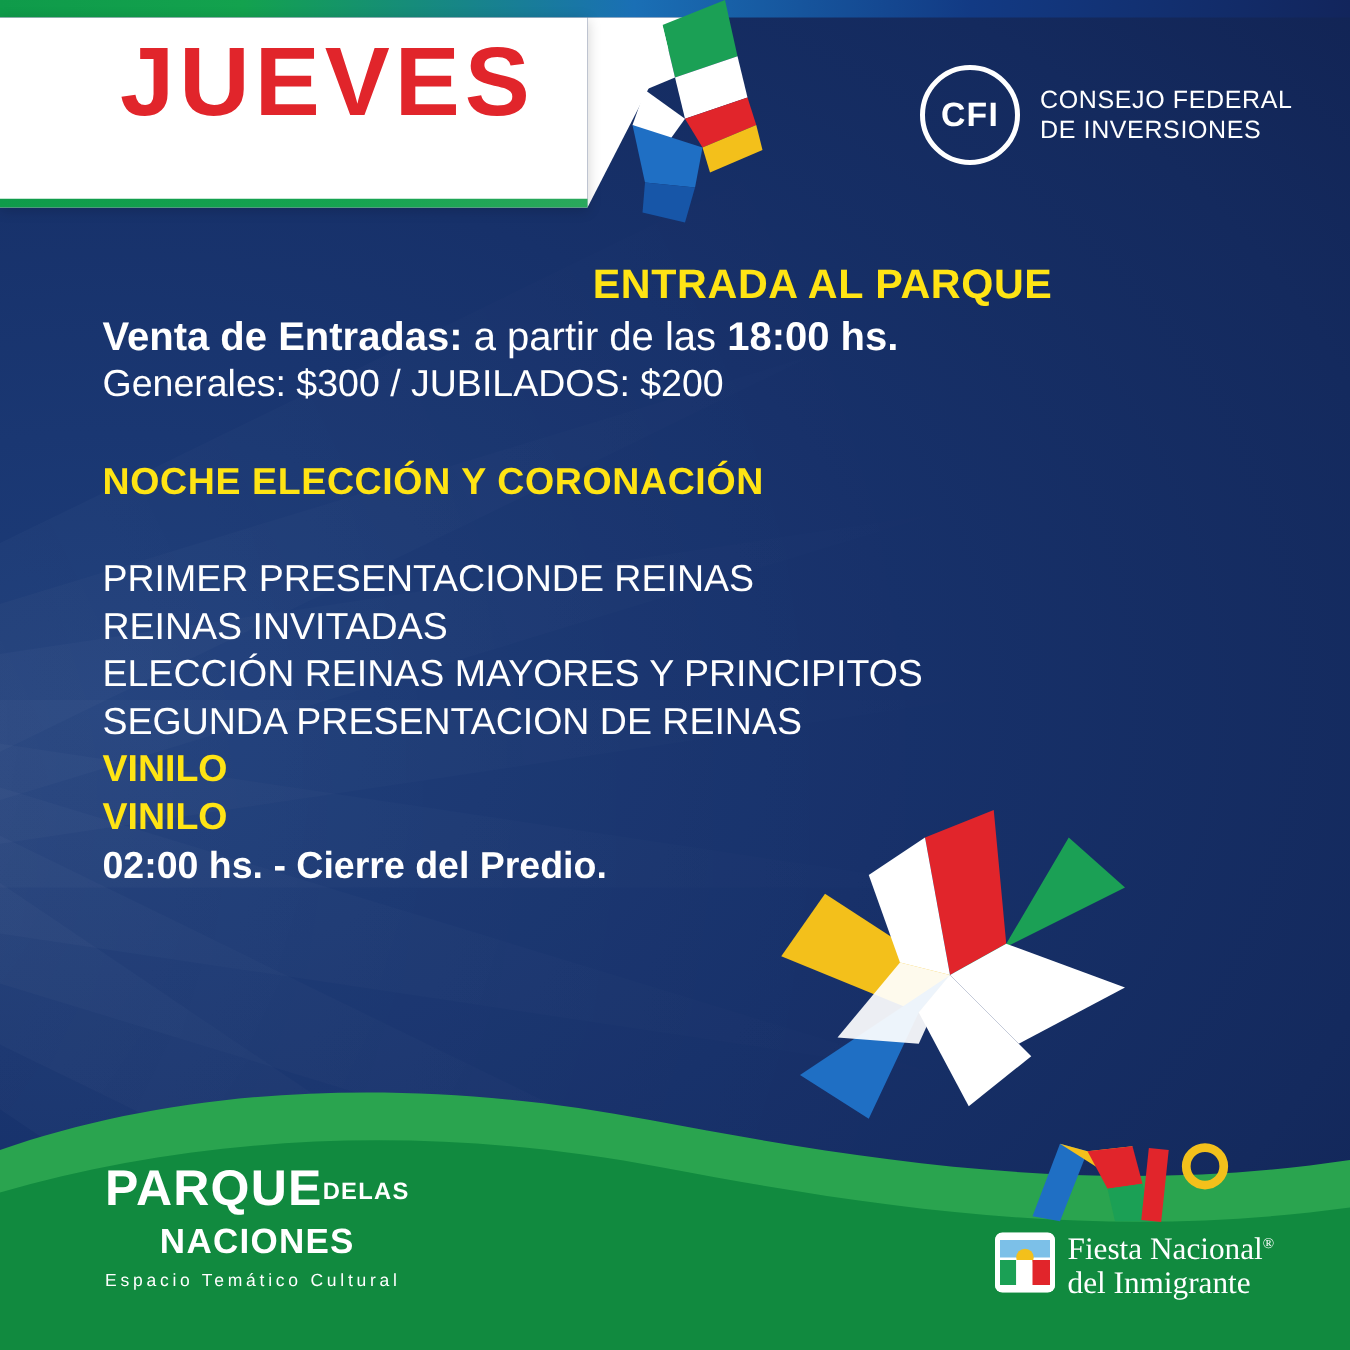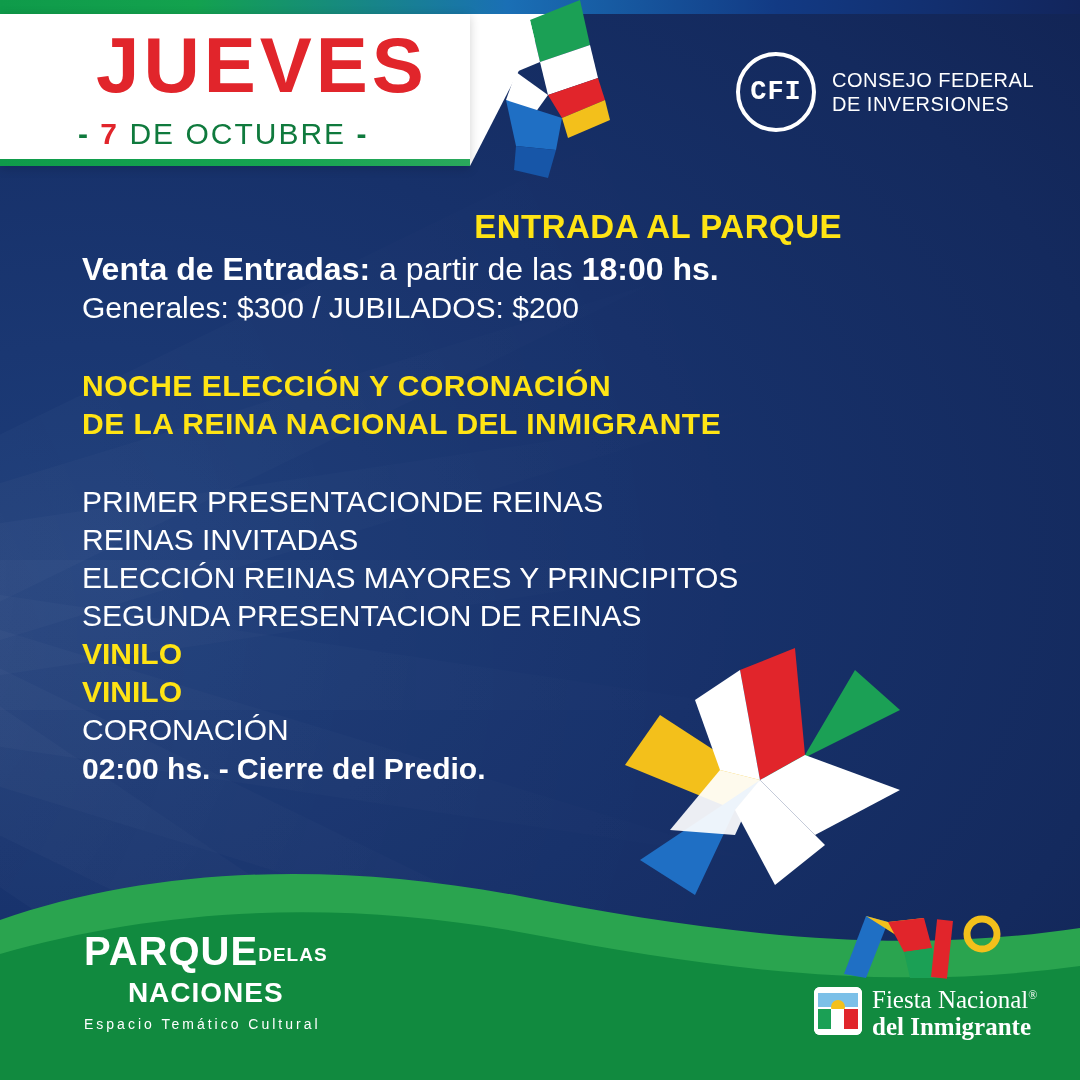--- a/index.html
+++ b/index.html
@@ -61,21 +61,21 @@
   .fecha .num{color:#e1252b;font-weight:bold;}
   .fecha .rest{color:#0f7a3d;font-weight:normal;}
 
   
   .ribbon-top{position:absolute;left:470px;top:0px;width:180px;height:200px;}
 
   
   .cfi{position:absolute;right:46px;top:52px;display:flex;align-items:center;gap:16px;}
   .cfi-mark{width:72px;height:72px;border-radius:50%;border:4px solid #ffffff;
     display:flex;align-items:center;justify-content:center;position:relative;}
-  .cfi-mark span{color:#fff;font-size:27px;font-weight:bold;letter-spacing:1px;font-family:Liberation Mono, monospace;}
+  .cfi-mark span{color:#fff;font-size:27px;font-weight:bold;letter-spacing:1px;}
   .cfi-mark:before{content:"";position:absolute;left:9px;right:9px;top:50%;height:2px;background:#fff;opacity:.0;}
   .cfi-text{color:#ffffff;font-size:20px;font-weight:normal;line-height:24px;letter-spacing:.5px;}
 
   
   .content{position:absolute;left:82px;top:205px;width:760px;color:#ffffff;}
   .h-yellow{color:#ffe414;font-weight:bold;letter-spacing:.5px;}
   .b1{font-size:32px;line-height:40px;}
   .b1 .lbl{font-weight:bold;color:#ffffff;}
   .b1 .val{font-weight:bold;}
   .b1 .thin{font-weight:normal;}
@@ -89,27 +89,27 @@
   
   .wave{position:absolute;left:0;bottom:0;width:1080px;height:230px;}
   .parque{position:absolute;left:84px;bottom:48px;color:#ffffff;}
   .parque .l1{font-size:40px;font-weight:bold;letter-spacing:1px;line-height:42px;}
   .parque .l1 small{font-size:19px;line-height:19px;display:inline-block;vertical-align:middle;}
   .parque .l2{font-size:28px;font-weight:bold;letter-spacing:1px;line-height:42px;text-align:center;}
   .parque .l3{font-size:14px;letter-spacing:3px;margin-top:2px;}
 
   
   .pinwheel{position:absolute;right:150px;bottom:130px;width:330px;height:320px;}
-  .fiesta{position:absolute;right:16px;bottom:40px;width:250px;}
+  .fiesta{position:absolute;right:34px;bottom:40px;width:250px;}
   .fiesta .num71{position:relative;height:78px;}
   .fiesta-title{background:rgba(0,0,0,0);color:#ffffff;display:flex;align-items:center;gap:10px;}
   .fiesta-flag{width:48px;height:48px;border-radius:6px;background:#ffffff;position:relative;overflow:hidden;flex:0 0 auto;}
   .fiesta-txt{font-family:"Liberation Serif", serif;color:#ffffff;}
   .fiesta-txt .t1{font-size:25px;line-height:27px;}
-  .fiesta-txt .t2{font-size:25px;line-height:27px;font-weight:bold;}
+  .fiesta-txt .t2{font-size:25px;line-height:27px;font-weight:normal;}
   .sup{font-size:12px;vertical-align:super;}
 </style>
 </head>
 <body>
 
 <div class="poster">
 
   <div class="rays">
     <div class="ray r1"></div>
       <div class="ray r2"></div>
@@ -122,26 +122,20 @@
   </div>
 
   <div class="topbar"></div>
 
   <div class="plate-tail-edge"></div>
   <div class="plate-tail"></div>
   <div class="date-plate">
     <div class="edge"></div>
   </div>
   <div class="jueves">JUEVES</div>
-  <div class="fecha">
-    <span class="dash">-</span>
-    <span class="num">7</span>
-    <span class="rest">DE OCTUBRE</span>
-    <span class="dash">-</span>
-  </div>
 
   <svg class="ribbon-top" viewBox="0 0 180 200">
     <polygon points="60,20 110,0 120,45 70,62" fill="#1ba055"></polygon>
     <polygon points="70,62 120,45 128,78 78,95" fill="#ffffff"></polygon>
     <polygon points="78,95 128,78 135,100 92,118" fill="#e1252b"></polygon>
     <polygon points="92,118 135,100 140,120 98,138" fill="#f3c01b"></polygon>
     <polygon points="60,20 70,62 46,72 40,30" fill="#ffffff"></polygon>
     <polygon points="46,72 78,95 60,120 36,100" fill="#ffffff"></polygon>
     <polygon points="36,100 92,118 86,150 46,146" fill="#1f6fc4"></polygon>
     <polygon points="46,146 86,150 78,178 44,170" fill="#1756a8"></polygon>
@@ -165,32 +159,30 @@
       <span class="lbl">Venta de Entradas:</span>
       <span class="thin">a partir de las</span>
       <span class="val">18:00 hs.</span>
     </div>
 
     <div class="line">Generales: $300 / JUBILADOS: $200</div>
 
     <div class="sp-40"></div>
 
     <div class="h-yellow sec-title">NOCHE ELECCIÓN Y CORONACIÓN</div>
-    <div class="h-yellow sec-title">DE LA REINA NACIONAL DEL INMIGRANTE</div>
 
     <div class="sp-40"></div>
 
 
     <div class="line">PRIMER PRESENTACIONDE REINAS</div>
     <div class="line">REINAS INVITADAS</div>
     <div class="line">ELECCIÓN REINAS MAYORES Y PRINCIPITOS</div>
     <div class="line">SEGUNDA PRESENTACION DE REINAS</div>
     <div class="line yellow">VINILO</div>
     <div class="line yellow">VINILO</div>
-    <div class="line">CORONACIÓN</div>
 
     <div class="last-line">02:00 hs. - Cierre del Predio.</div>
   </div>
 
   <svg class="wave" viewBox="0 0 1080 230" preserveAspectRatio="none">
     <path d="M0,70 C150,18 330,10 520,46 C700,80 880,108 1080,78 L1080,230 L0,230 Z" fill="#2aa44f"></path>
     <path d="M0,104 C160,58 340,48 530,84 C720,120 890,142 1080,116 L1080,230 L0,230 Z" fill="#118a3f"></path>
   </svg>
 
   <div class="parque">

